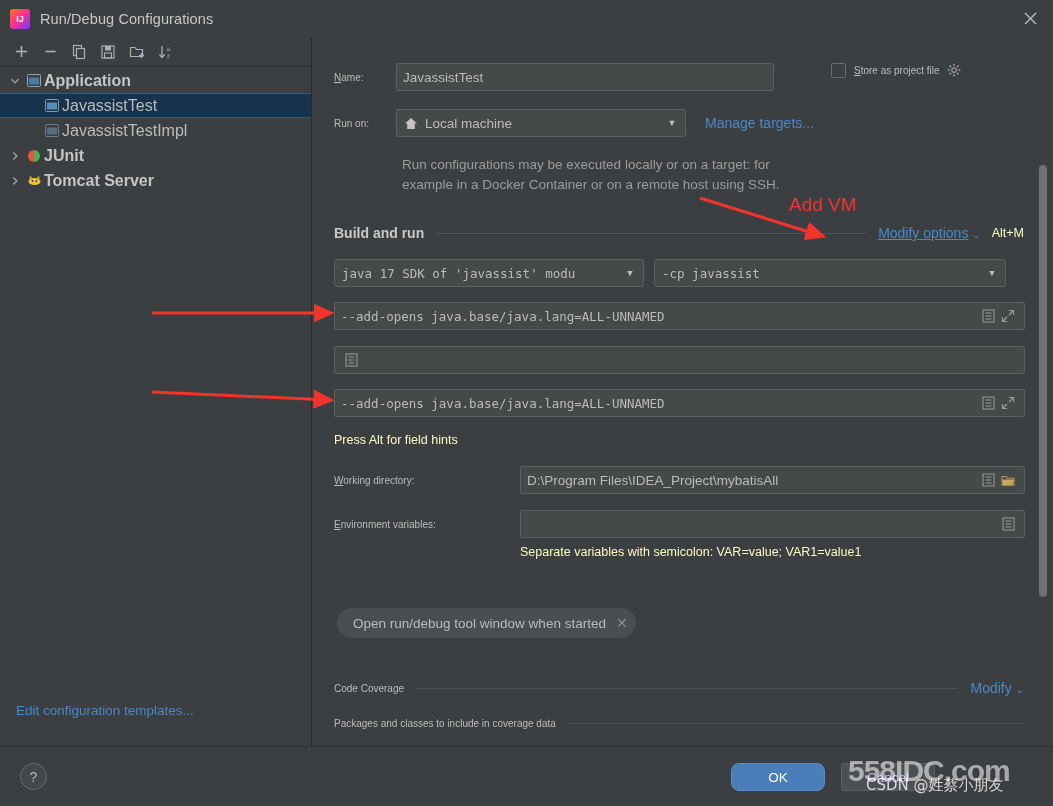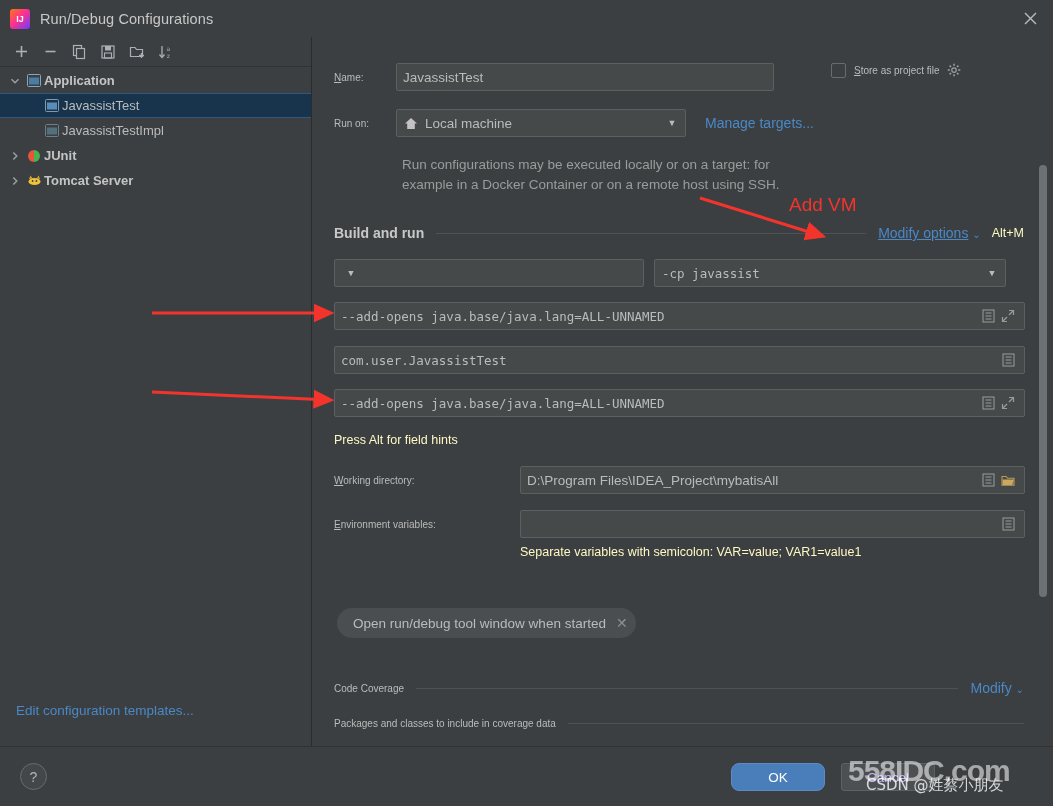--- a/index.html
+++ b/index.html
@@ -59,21 +59,21 @@
     padding-left: 8px; gap: 3px;
     border-bottom: 1px solid #323232;
   }
   .tb-btn {
     width: 26px; height: 24px;
     display: flex; align-items: center; justify-content: center;
     color: #a9b0b6;
   }
   .tb-btn svg { display: block; }
 
-  .tree { padding-top: 1px; font-size: 13px; }
+  .tree { padding-top: 1px; font-size: 16px; }
   .tree-row {
     height: 25px; display: flex; align-items: center;
     padding-left: 6px; color: #bbbbbb; white-space: nowrap;
   }
   .tree-row.sel {
     background: #18344c;
     border-top: 1px solid #2f5a7e;
     border-bottom: 1px solid #2f5a7e;
     height: 25px;
   }
@@ -406,20 +406,21 @@
         <span class="sep-line" style="flex:1; margin:0 12px;"></span>
         <span class="link">
           <span style="text-decoration:underline;">Modify options</span>
           <span style="font-size:10px;"> ⌄</span>
         </span>
         <span class="hint" style="margin-left:11px;">Alt+M</span>
       </div>
 
       <div class="row" style="left:21px; top:222px;">
         <div class="combo mono" style="width:310px; font-family:'DejaVu Sans Mono',monospace; font-size:12.5px;">
+          <span class="cv">java 17 SDK of 'javassist' modu</span>
           <span class="caret">▼</span>
         </div>
         <div class="combo mono" style="width:352px; margin-left:10px; font-family:'DejaVu Sans Mono',monospace; font-size:12.5px;">
           <span class="cv">-cp javassist</span>
           <span class="caret">▼</span>
         </div>
       </div>
 
       <div class="textfield mono" style="position:absolute; left:21px; top:265px; width:691px;">
         <span class="tf-value">--add-opens java.base/java.lang=ALL-UNNAMED</span>
@@ -435,21 +436,20 @@
           <svg width="14" height="14" viewBox="0 0 14 14">
             <path d="M8 1.5h4.5V6" fill="none" stroke="#9b9b9b" stroke-width="1.2"></path>
             <path d="M12.5 1.5 L8 6" stroke="#9b9b9b" stroke-width="1.2"></path>
             <path d="M6 12.5H1.5V8" fill="none" stroke="#9b9b9b" stroke-width="1.2"></path>
             <path d="M1.5 12.5 L6 8" stroke="#9b9b9b" stroke-width="1.2"></path>
           </svg>
         </span>
       </div>
 
       <div class="textfield mono" style="position:absolute; left:21px; top:309px; width:691px;">
-        <span class="tf-value">com.user.JavassistTest</span>
         <span class="tf-icon">
           <svg width="13" height="14" viewBox="0 0 13 14">
             <rect x="1" y="1" width="11" height="12" fill="none" stroke="#9b9b9b" stroke-width="1"></rect>
             <line x1="3.5" y1="4" x2="9.5" y2="4" stroke="#9b9b9b" stroke-width="1"></line>
             <line x1="3.5" y1="7" x2="9.5" y2="7" stroke="#9b9b9b" stroke-width="1"></line>
             <line x1="3.5" y1="10" x2="9.5" y2="10" stroke="#9b9b9b" stroke-width="1"></line>
           </svg>
         </span>
       </div>
 

